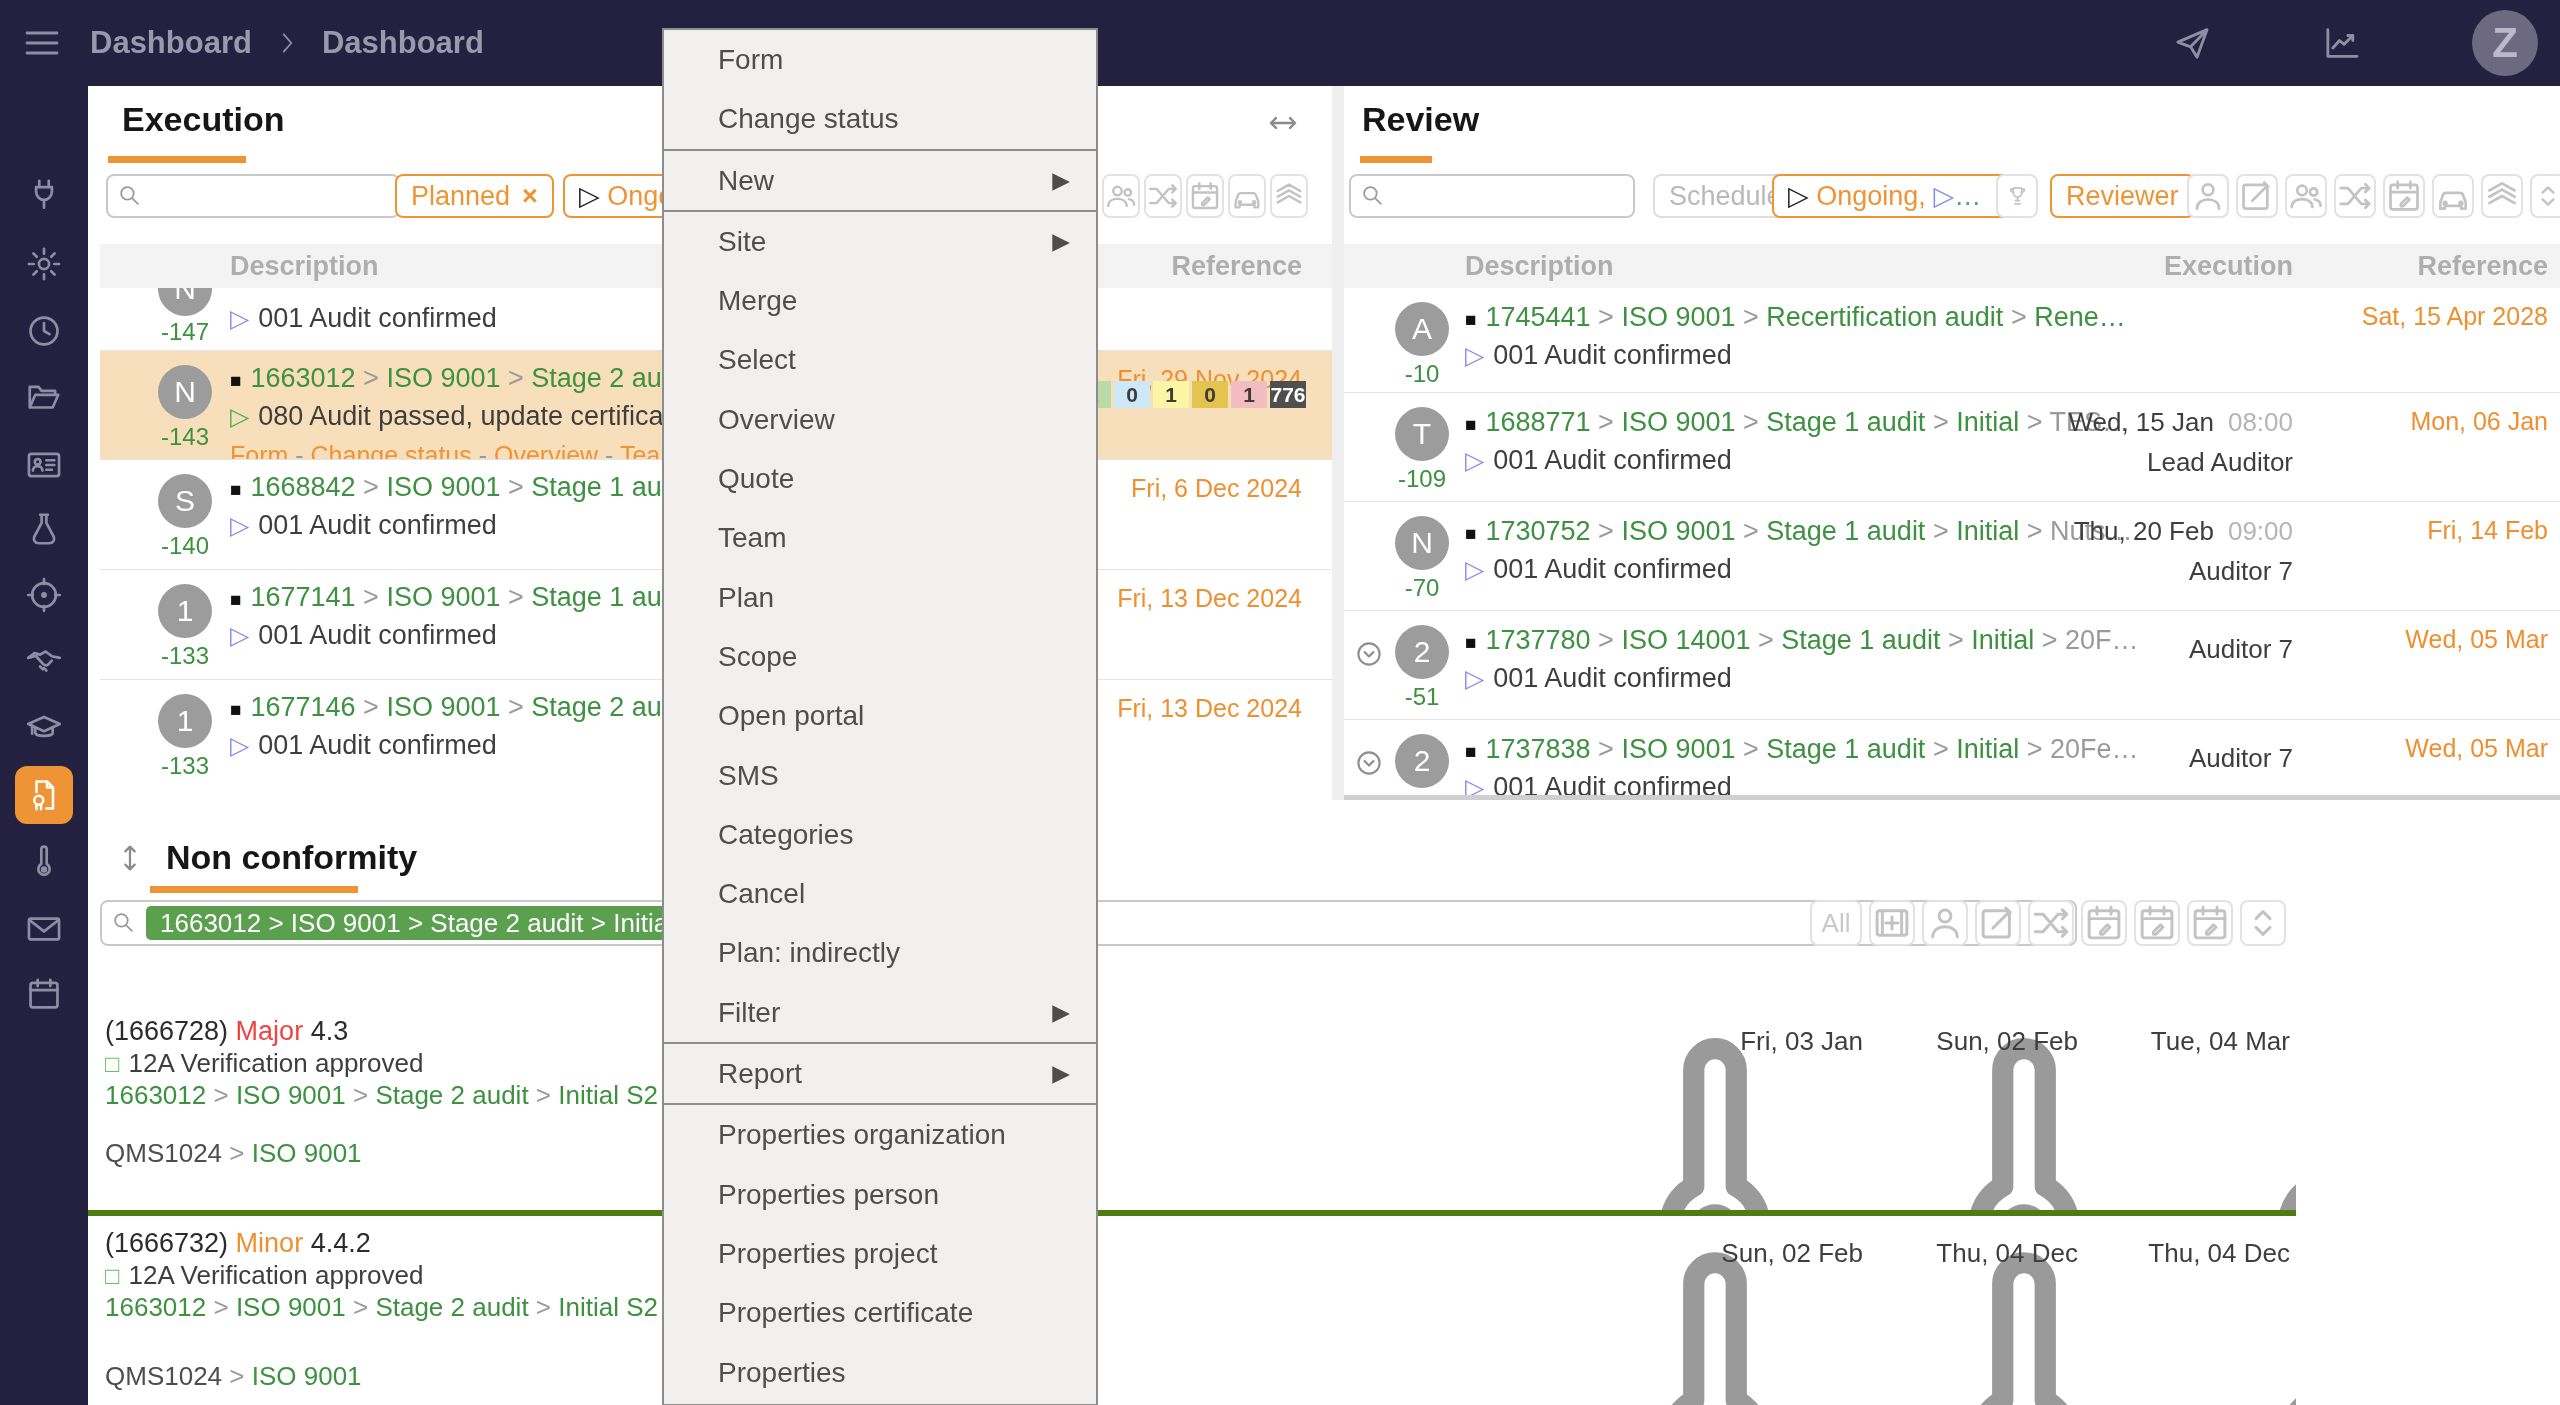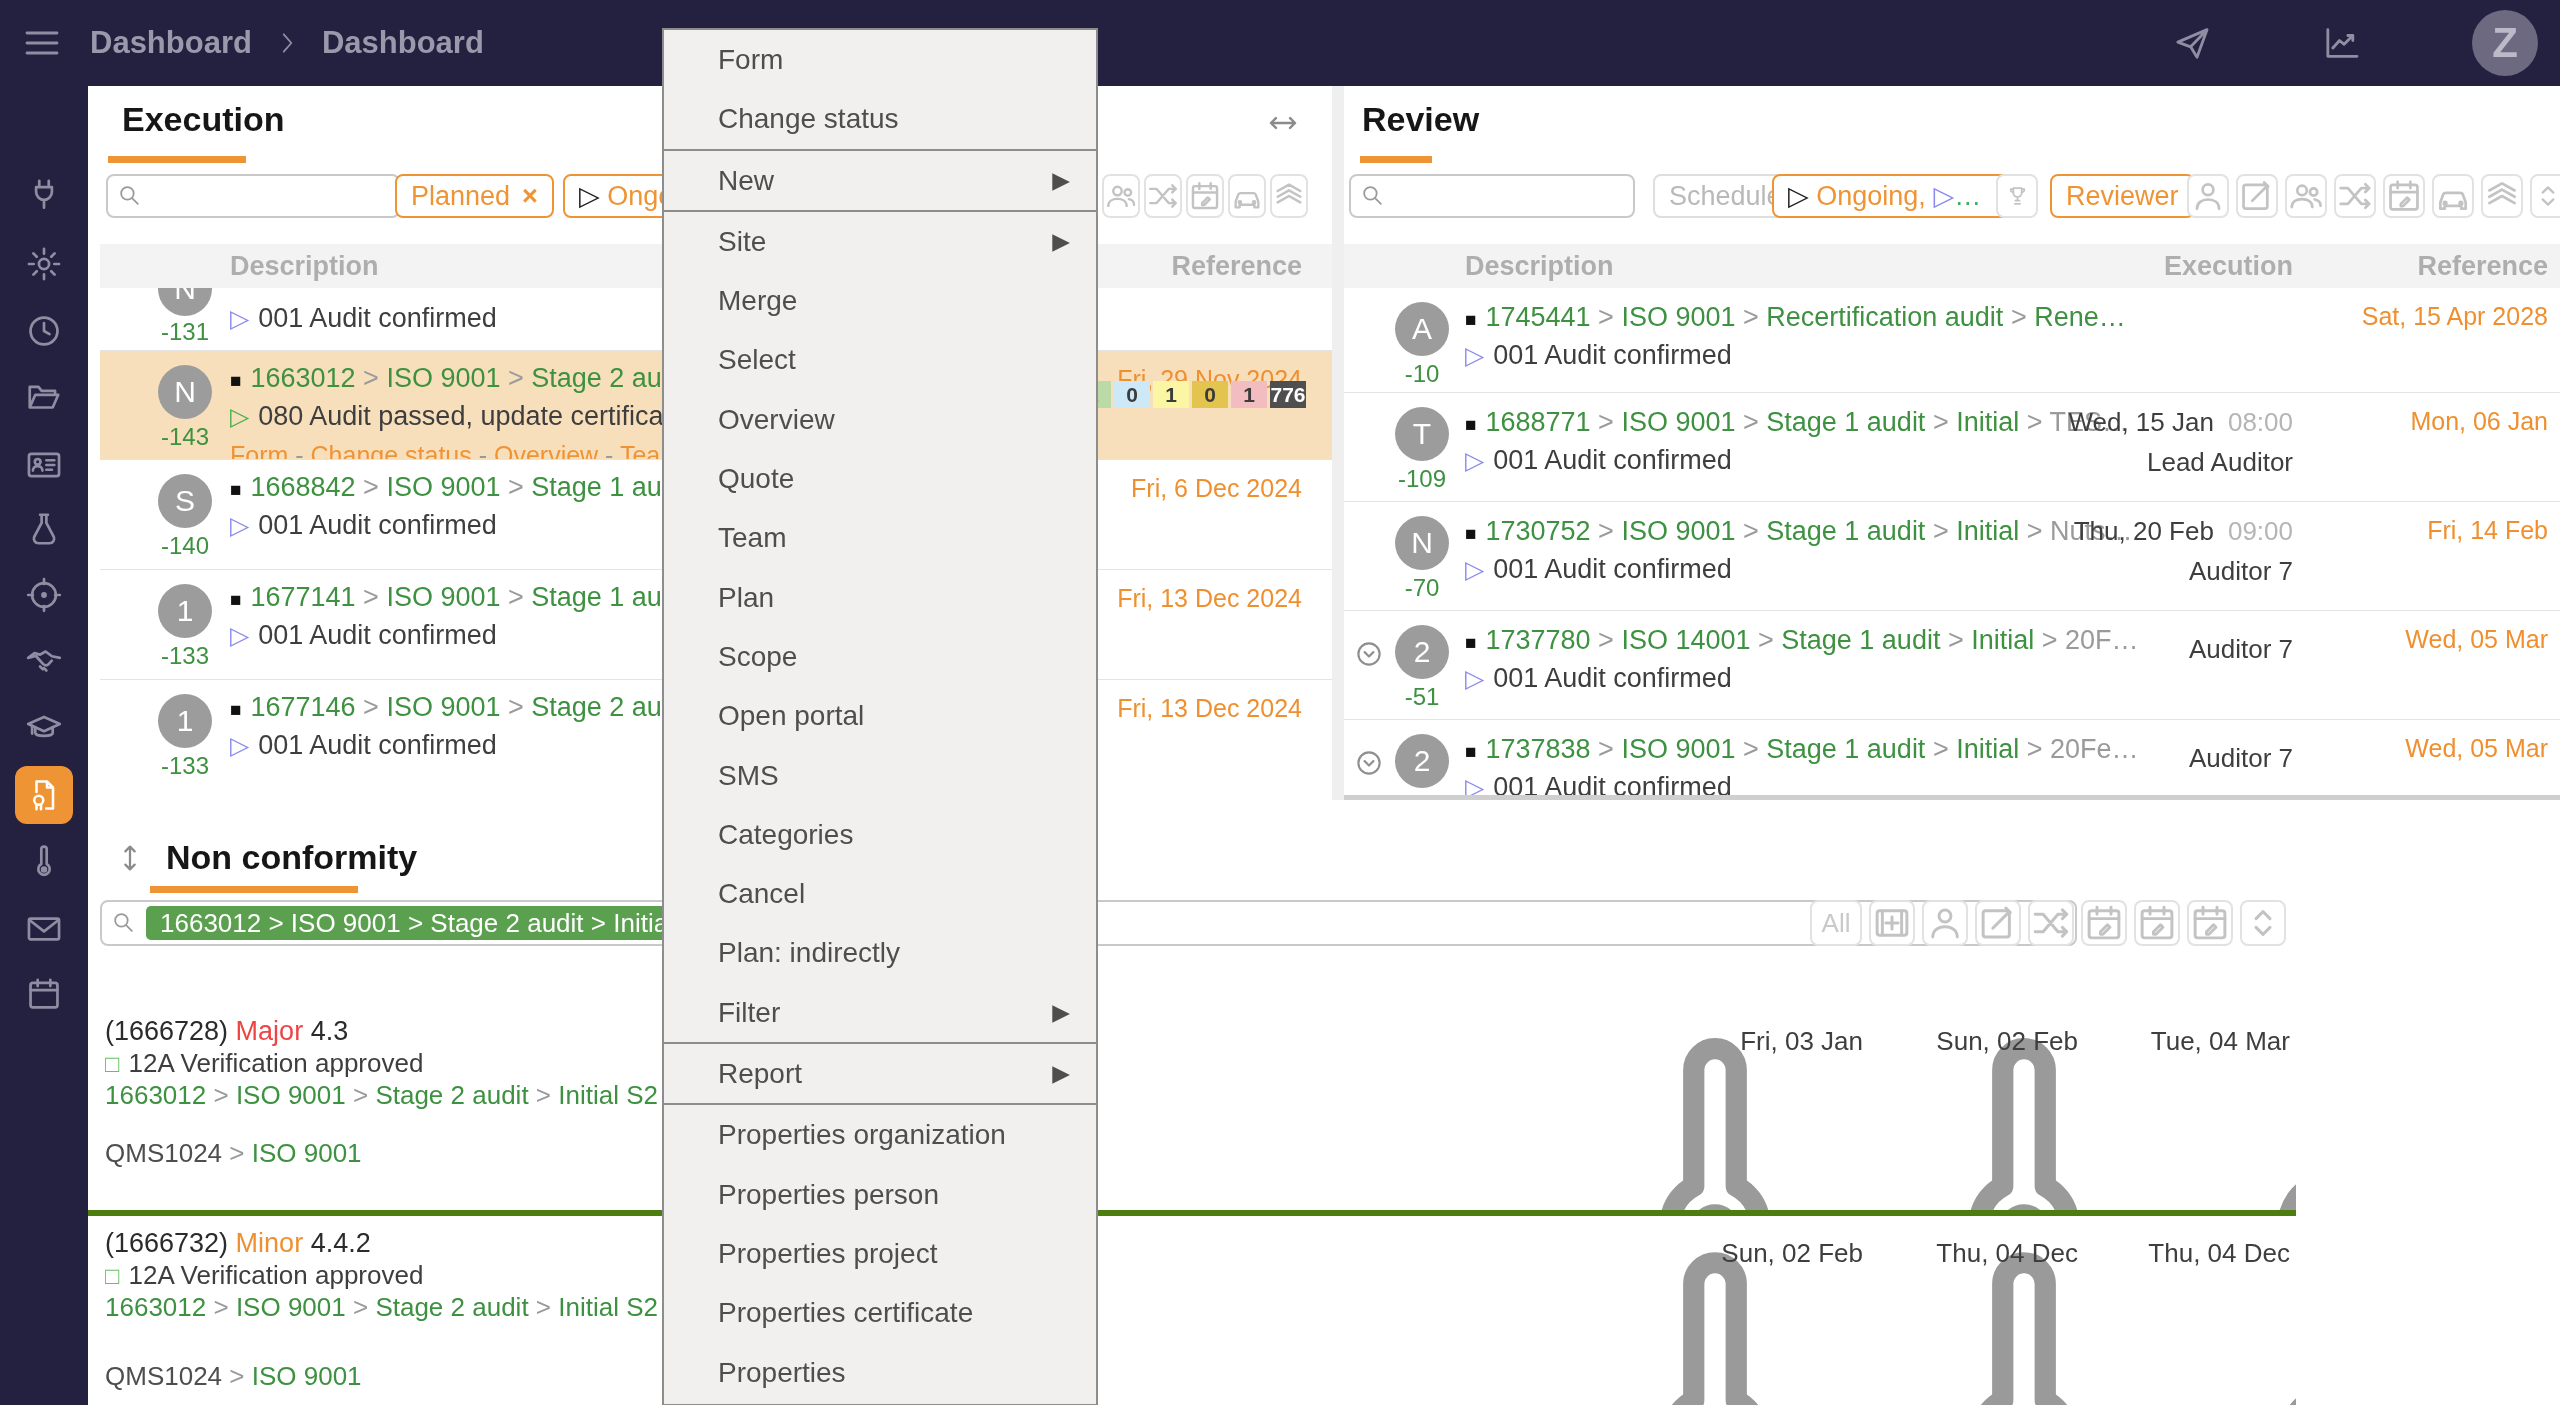--- a/index.html
+++ b/index.html
@@ -283,21 +283,21 @@
       </div>
     </div>
 
   <div class="thead" style="left:12px;top:158px;width:1232px;height:44px;">
     <span style="margin-left:130px;">Description</span>
     <span style="float:right;margin-right:30px;">Reference</span>
   </div>
   <div class="rows" id="exec-rows" style="left:12px;top:202px;width:1232px;">
       <div class="xrow" style="height: 62px;">
         <div class="avatar" style="left:58px;top:-26px;">N</div>
-        <div class="days" style="left:58px;top:30px;">-131</div>
+        <div class="days" style="left:58px;top:30px;">-147</div>
         <div class="xcontent" style="left:130px;top:8px;">
           <div class="sline"><span class="tri blue">▷</span>001 Audit confirmed</div>
         </div>
       </div>
       <div class="xrow hl" style="height: 108px;">
         <div class="avatar" style="left:58px;top:14px;">N</div>
         <div class="days" style="left:58px;top:72px;">-143</div>
         <div class="xcontent" style="left:130px;top:12px;">
           <div class="dline"><span class="sq">■</span><span class="seg-green">1663012</span><span class="seg-sep"> &gt; </span><span class="seg-green">ISO 9001</span><span class="seg-sep"> &gt; </span><span class="seg-green">Stage 2 audit</span><span class="seg-sep"> &gt; </span><span class="seg-green">Initial S2</span></div>
           <div class="sline"><span class="tri green">▷</span>080 Audit passed, update certificate</div>

